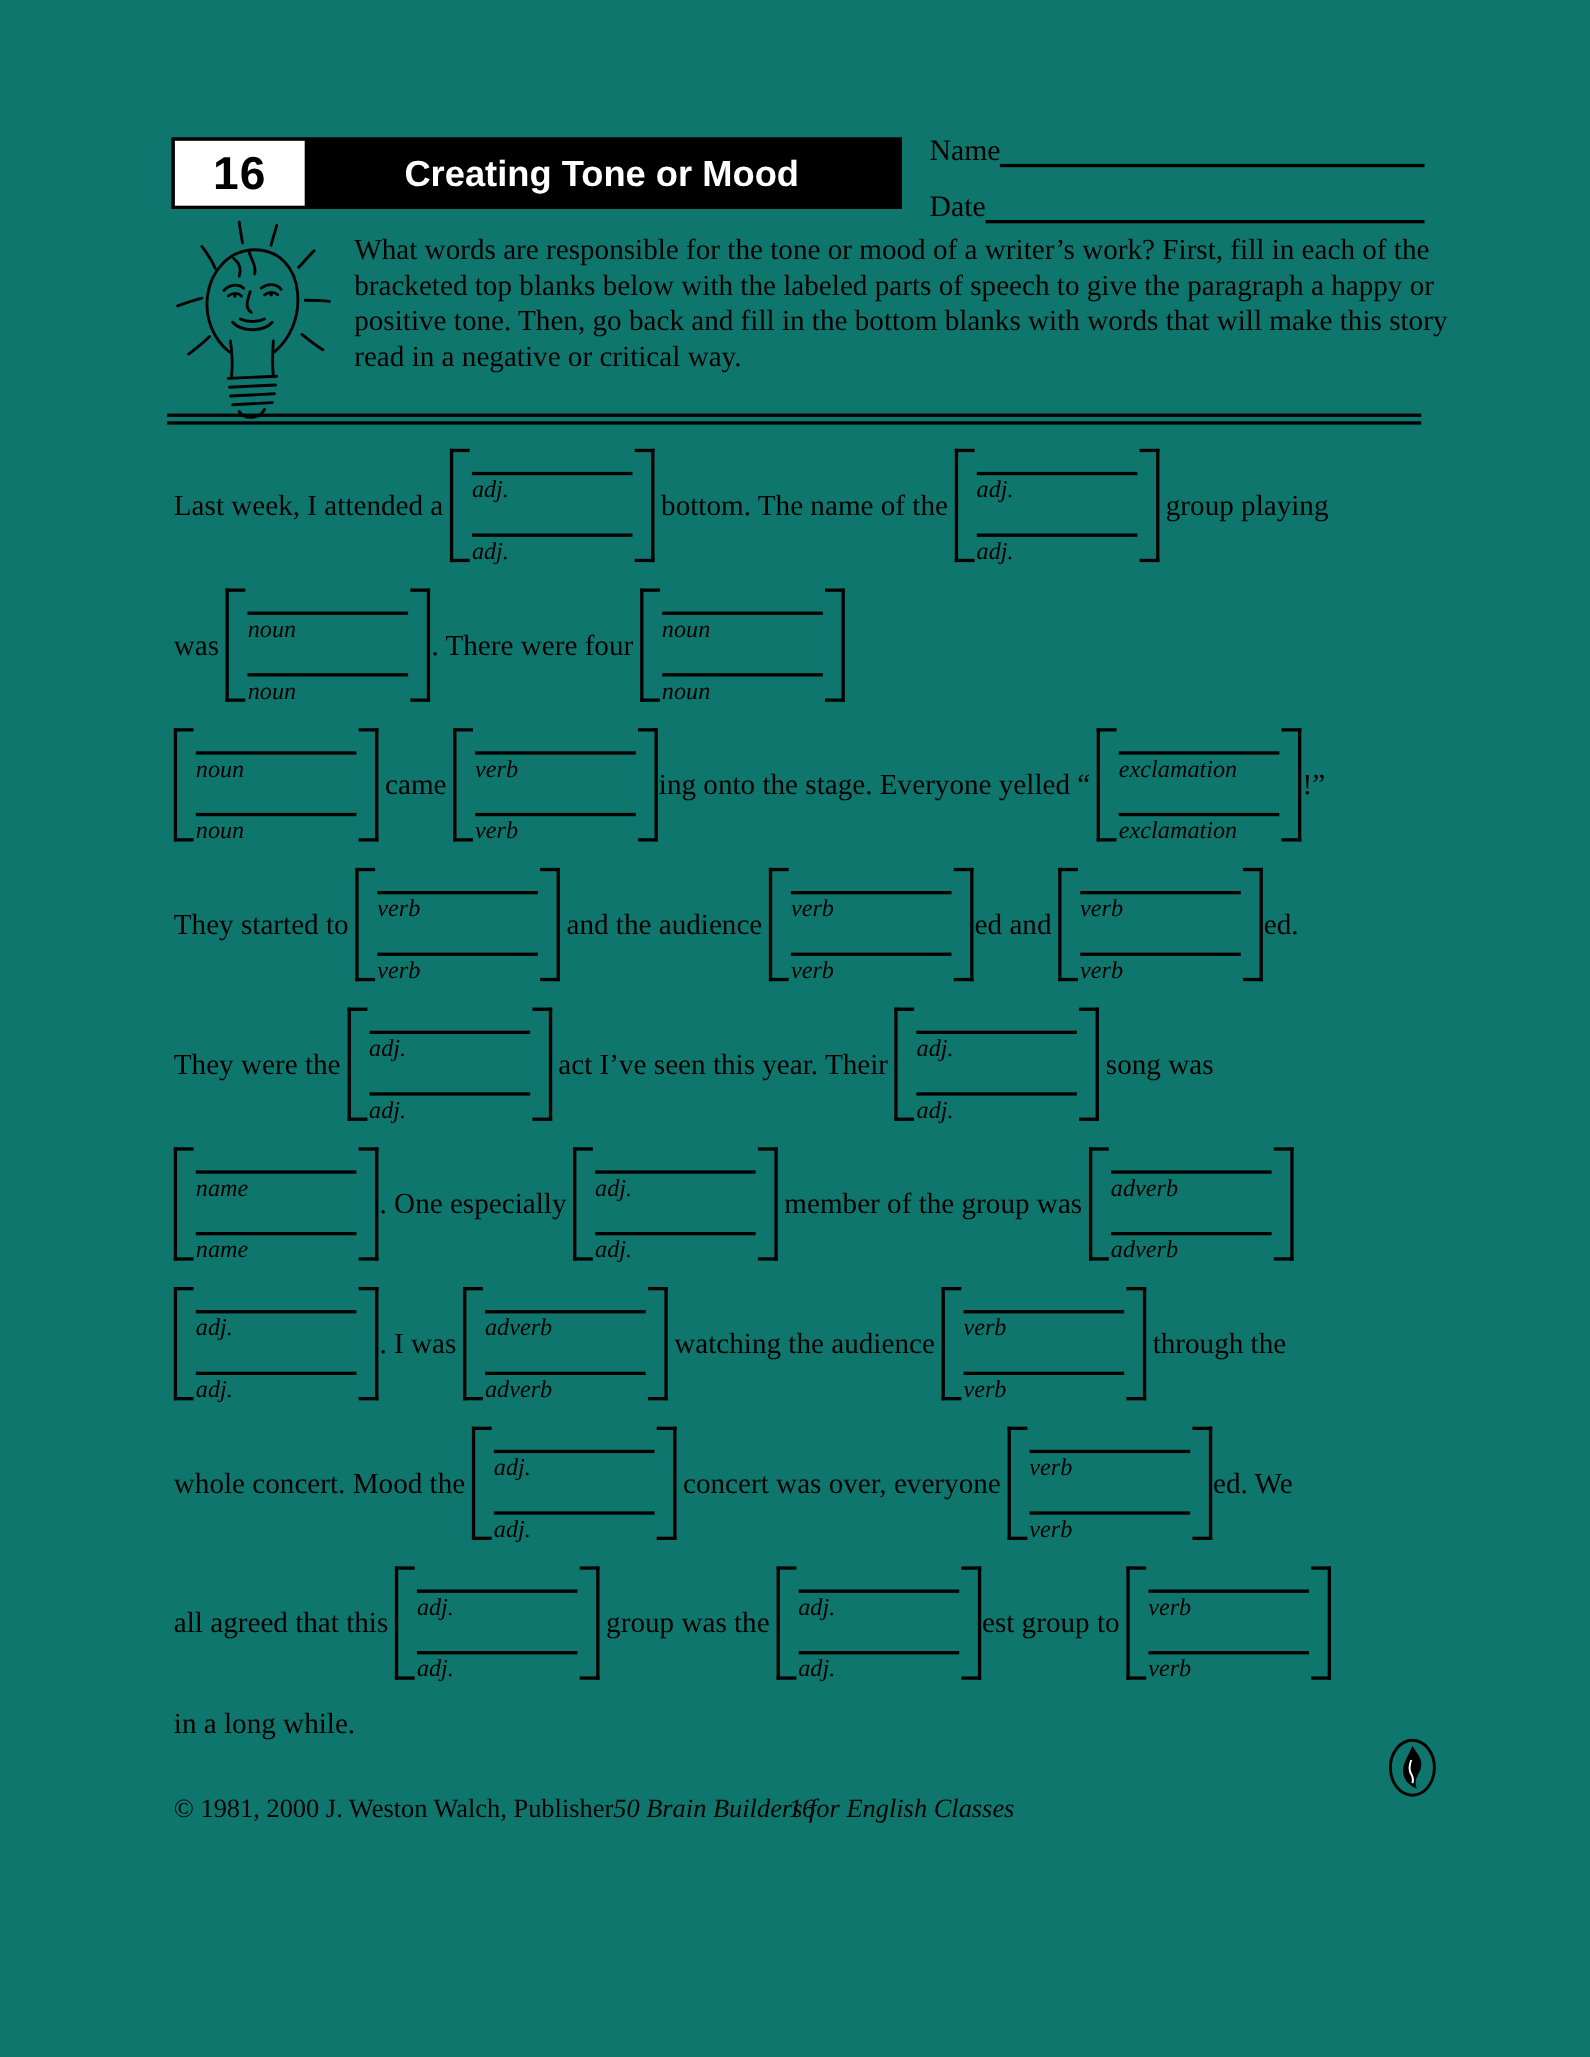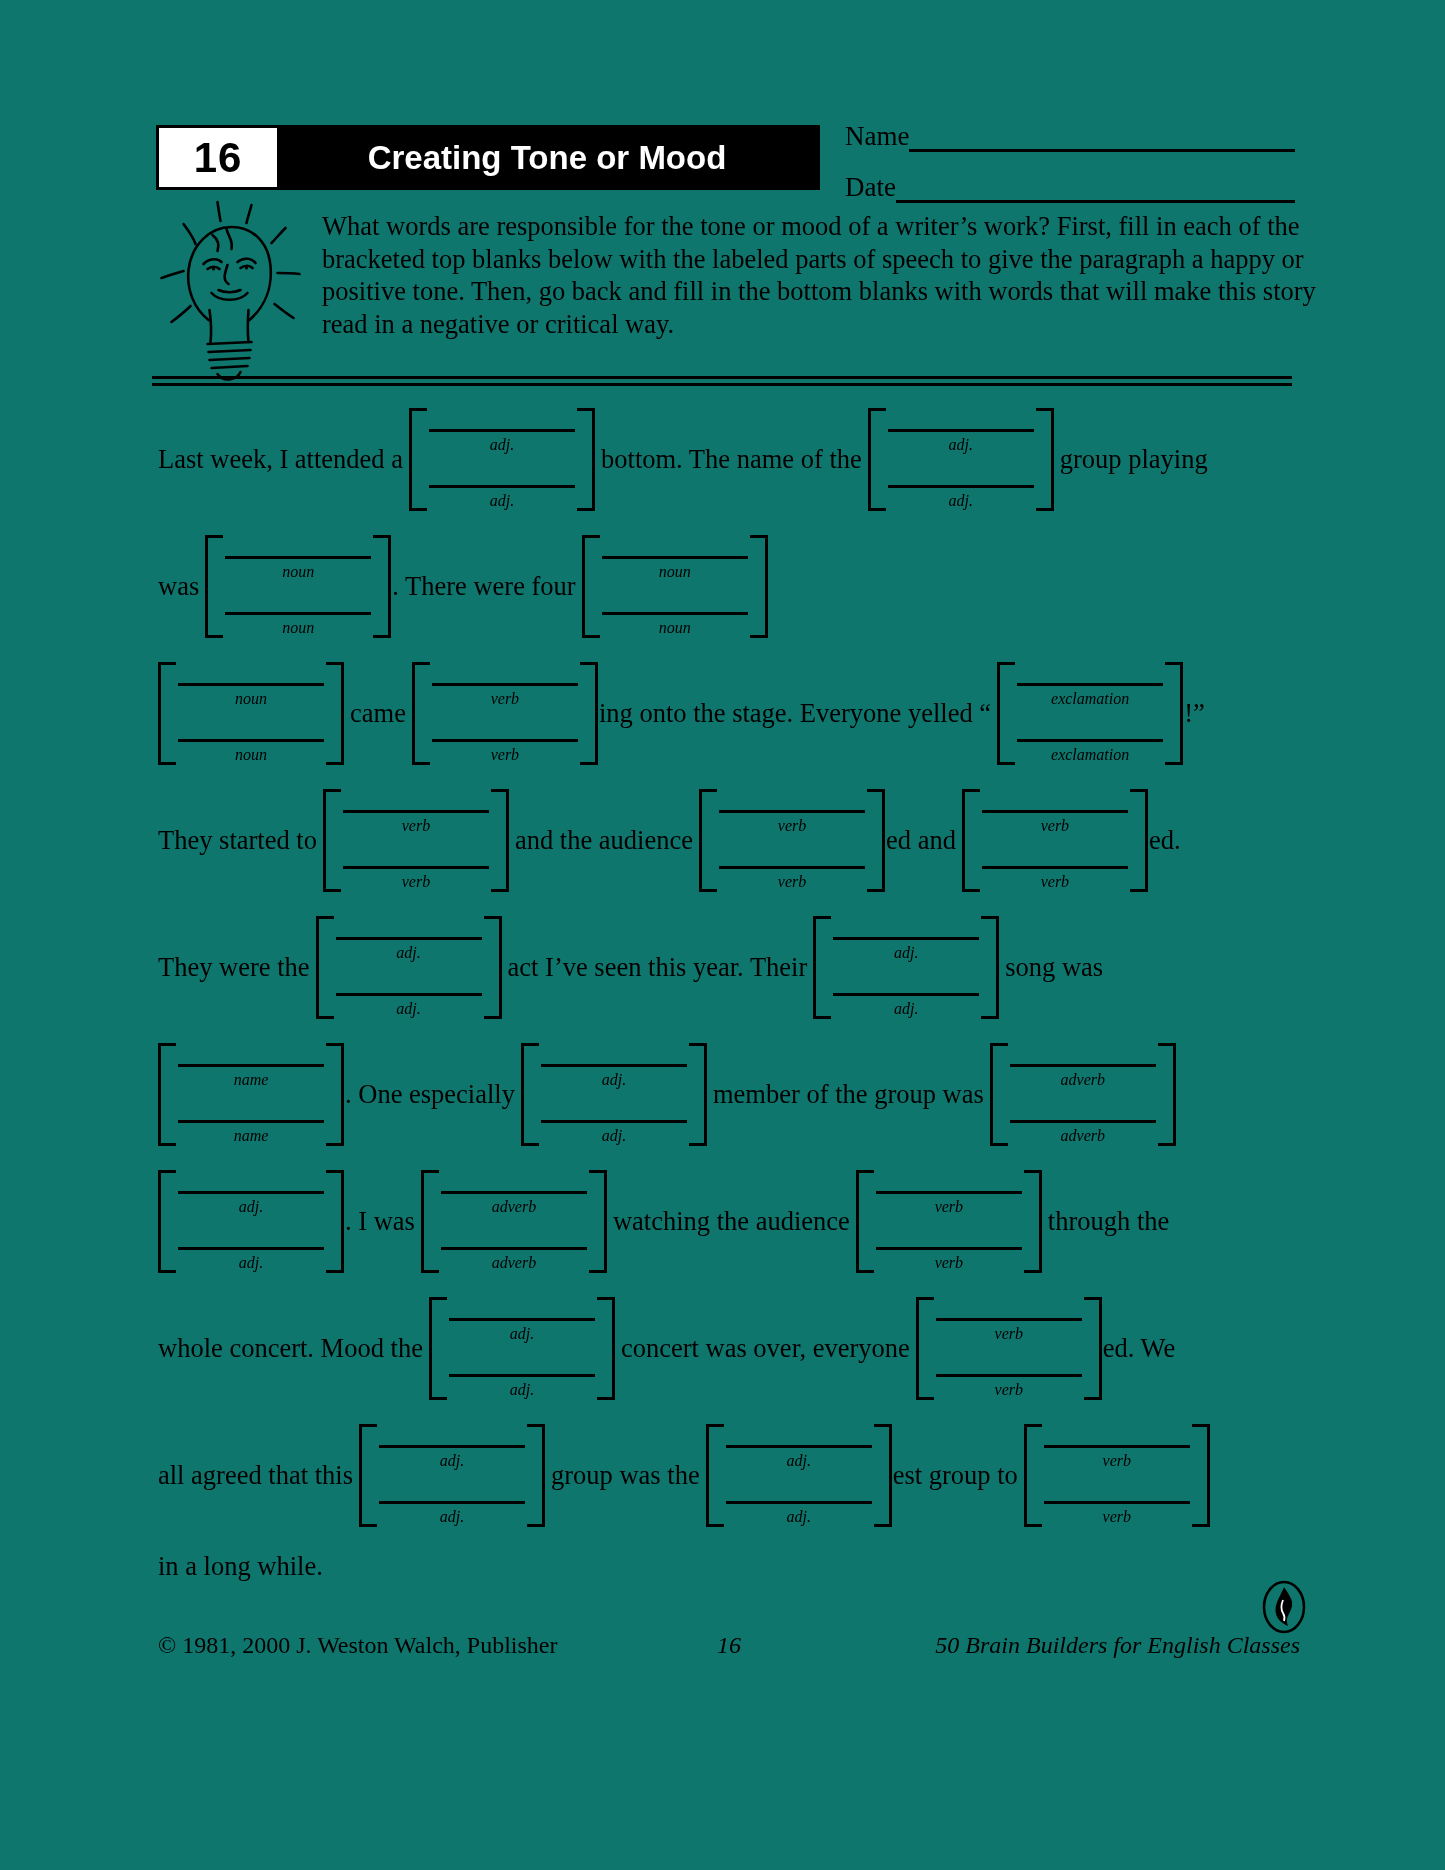--- a/index.html
+++ b/index.html
@@ -47,32 +47,32 @@
   .rowtext.tight { margin-left:1px; }
 
   .bbox { flex:0 0 auto; display:flex; width:186px; height:103px; }
   .bracket { box-sizing:border-box; width:18px; flex:0 0 18px; }
   .bracket.l { border-left:3px solid #000; border-top:3px solid #000; border-bottom:3px solid #000; }
   .bracket.r { border-right:3px solid #000; border-top:3px solid #000; border-bottom:3px solid #000; }
   .bbody { flex:1 1 auto; position:relative; }
   .blank { position:absolute; left:2px; right:2px; }
   .blank .line { display:block; border-top:3px solid #000; height:0; }
   .blank .lab {
-    display:block; text-align:center; font-style:italic;
-    font-size:16px; line-height:24px; margin-top:1px;
+    display:block; font-style:italic;
+    font-size:22px; line-height:24px; margin-top:1px;
   }
   .blank.top { top:21px; }
   .blank.bot { top:77px; }
 
   .closing { margin-top:22px; font-size:26.5px; }
 
   
   .footer {
     position:absolute; left:158px; top:1632px; width:1142px;
-    display:flex; justify-content:space-between; align-items:baseline; font-size:24px;
+    display:flex; align-items:baseline; font-size:24px;
   }
   .footer .pageno { position:absolute; left:50%; transform:translateX(-50%); font-style:italic; }
   .footer .series { font-style:italic; }
   .logo { position:absolute; left:1260px; top:1580px; width:48px; height:54px; }
 </style>
 </head>
 <body>
 
 <div class="page">
 

